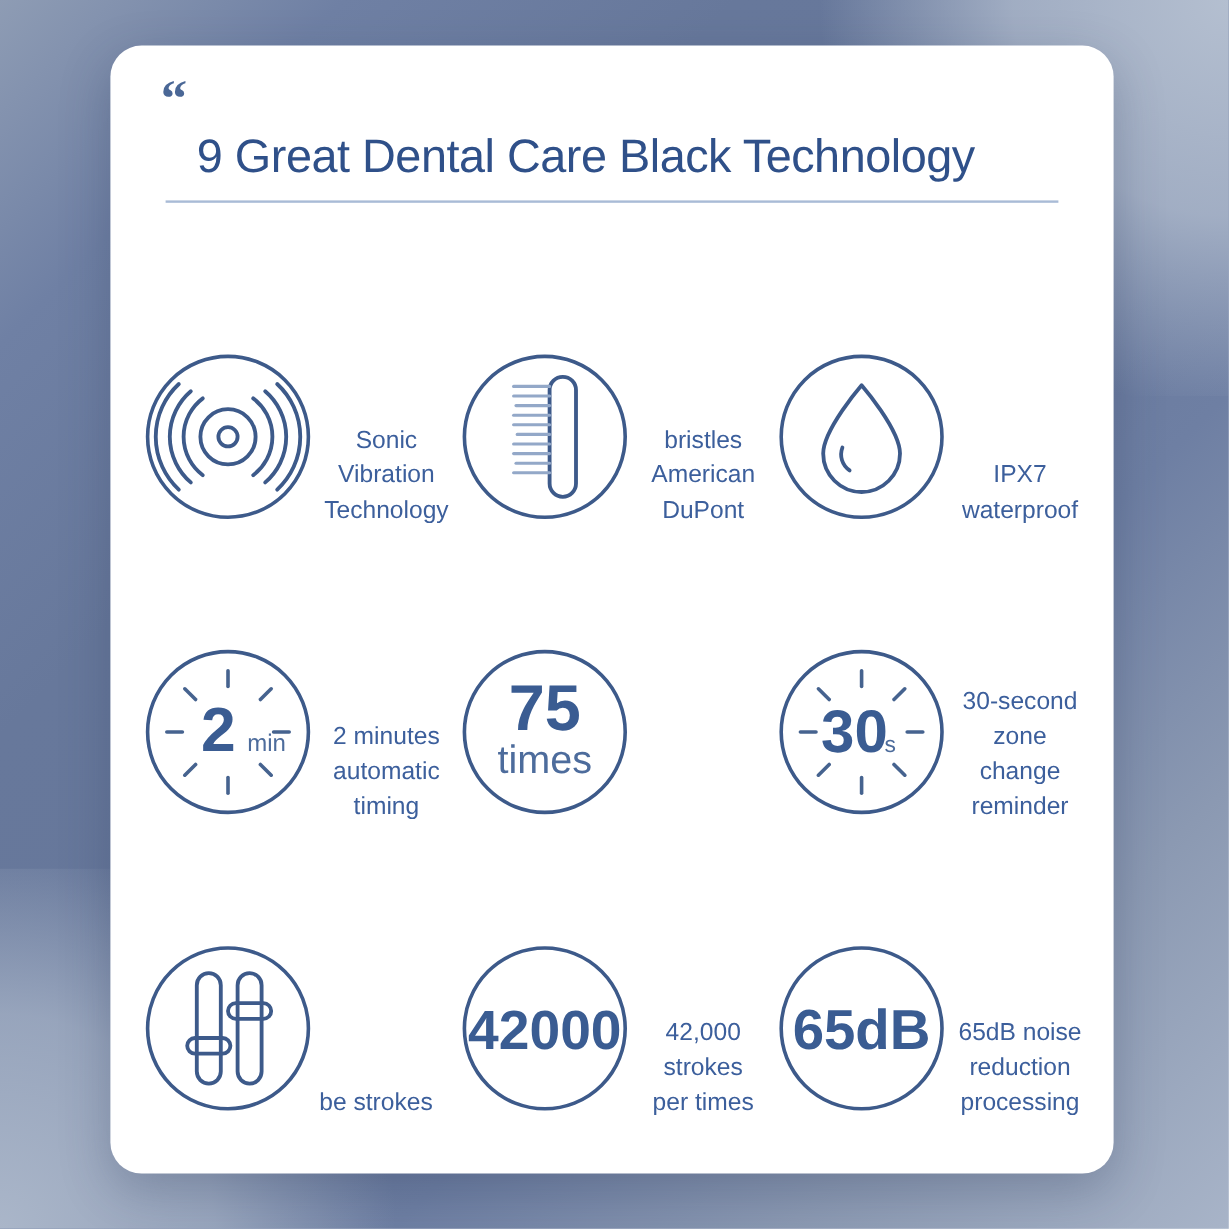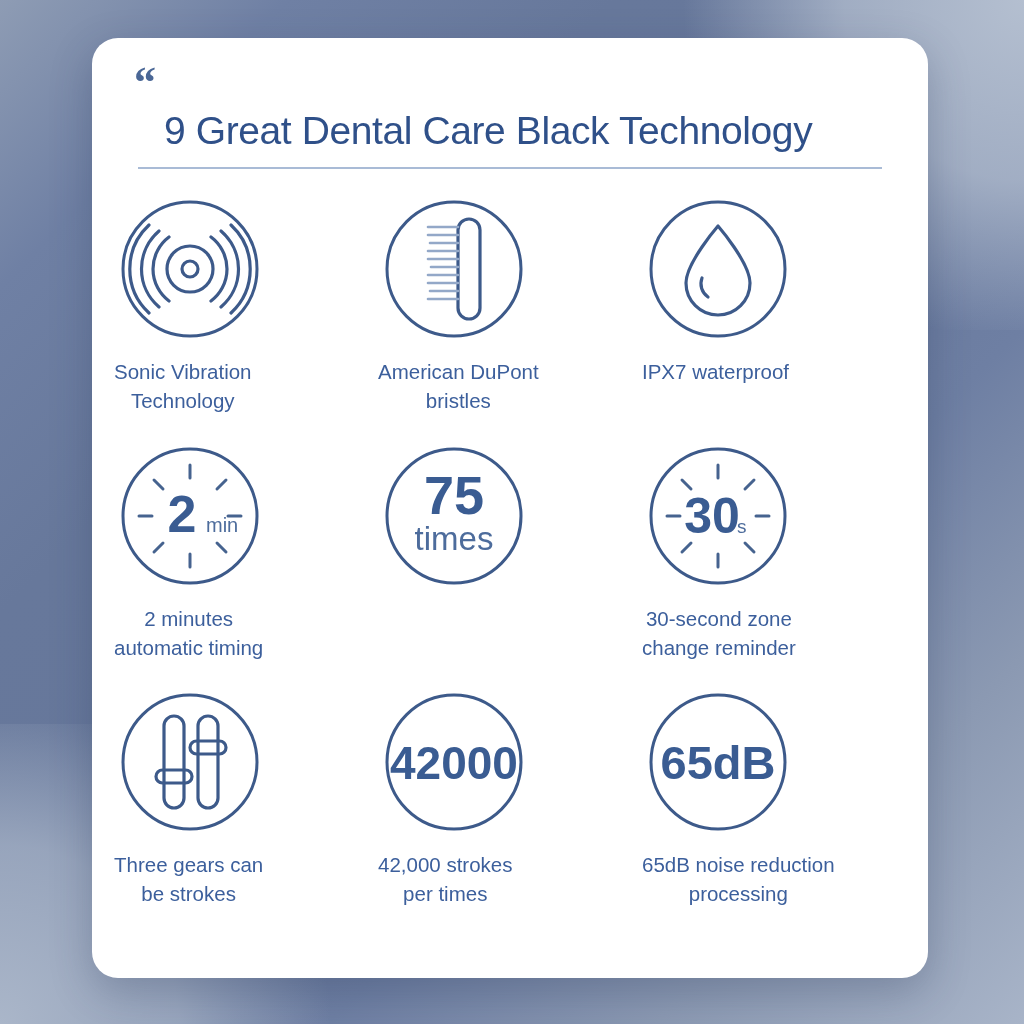--- a/index.html
+++ b/index.html
@@ -78,22 +78,22 @@
   .grid {
     display:grid;
     grid-template-columns:repeat(3,1fr);
     grid-template-rows:repeat(3,1fr);
     padding:24px 22px 26px 22px;
     height:calc(100% - 150px);
   }
 
   .cell {
     display:flex;
-    flex-direction:column;
-    align-items:flex-start;
+    flex-direction:row;
+    align-items:flex-end;
     justify-content:flex-start;
   }
 
   .icon-wrap {
     width:152px; height:152px;
     display:flex; align-items:center; justify-content:center;
   }
   .icon-wrap svg { width:152px; height:152px; display:block; }
 
   .caption {
@@ -164,22 +164,22 @@
             <line x1="50" y1="66" x2="80" y2="66"></line>
             <line x1="53" y1="74" x2="80" y2="74"></line>
             <line x1="50" y1="82" x2="80" y2="82"></line>
             <line x1="50" y1="90" x2="80" y2="90"></line>
             <line x1="52" y1="98" x2="80" y2="98"></line>
             <line x1="50" y1="106" x2="80" y2="106"></line>
           </g>
         </svg>
       </div>
       <div class="caption">
+        <div>bristles</div>
         <div>American DuPont</div>
-        <div>bristles</div>
       </div>
     </div>
 
     <div class="cell">
       <div class="icon-wrap">
         <svg viewBox="0 0 152 152">
           <circle class="ring" cx="76" cy="76" r="67"></circle>
           <path class="stroke-d" d="M76 33 C76 33 44 70 44 90 a32 32 0 0 0 64 0 C108 70 76 33 76 33 Z"></path>
           <path class="stroke-d" d="M60 85 a16 16 0 0 0 6 19" stroke-width="2.8"></path>
         </svg>
@@ -252,21 +252,20 @@
       <div class="icon-wrap">
         <svg viewBox="0 0 152 152">
           <circle class="ring" cx="76" cy="76" r="67"></circle>
           <rect class="stroke-d" x="50" y="30" width="20" height="92" rx="10"></rect>
           <rect class="stroke-d" x="84" y="30" width="20" height="92" rx="10"></rect>
           <rect class="stroke-d" x="42" y="84" width="36" height="13" rx="6.5" fill="#ffffff"></rect>
           <rect class="stroke-d" x="76" y="55" width="36" height="13" rx="6.5" fill="#ffffff"></rect>
         </svg>
       </div>
       <div class="caption">
-        <div>Three gears can</div>
         <div>be strokes</div>
       </div>
     </div>
 
     <div class="cell">
       <div class="icon-wrap">
         <svg viewBox="0 0 152 152">
           <circle class="ring" cx="76" cy="76" r="67"></circle>
           <text class="num-big" x="76" y="93" font-size="46" text-anchor="middle">42000</text>
         </svg>

